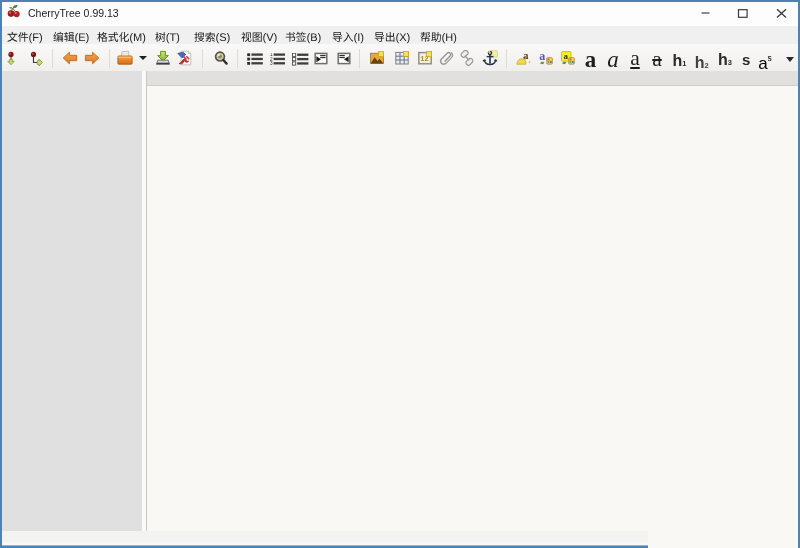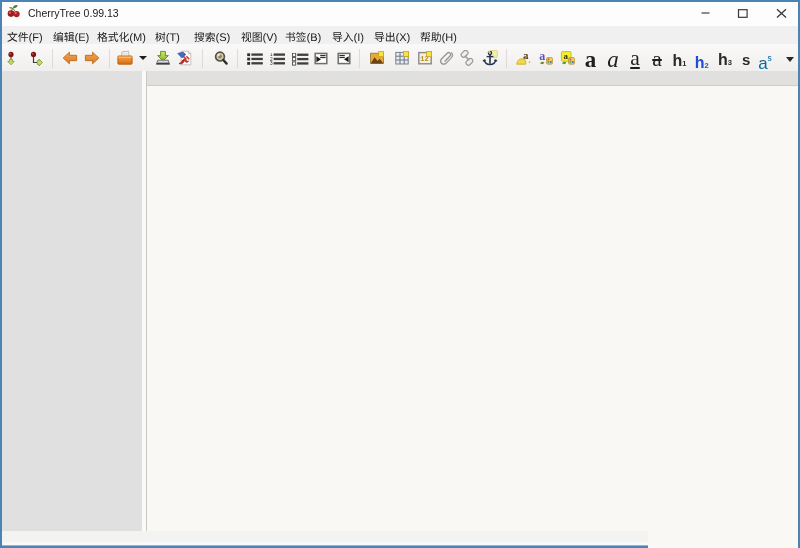--- a/index.html
+++ b/index.html
@@ -230,23 +230,23 @@
 <div style="position:absolute;left:635px;top:44px;width:0;height:27px;display:flex;align-items:center;justify-content:center;overflow:visible" class="">
     <div style="flex:none"><span style="font:21.5px 'Liberation Serif';color:#1e1e1e;text-decoration:underline;display:inline-block;margin-top:2.6px">a</span></div>
   </div>
 <div style="position:absolute;left:657px;top:44px;width:0;height:27px;display:flex;align-items:center;justify-content:center;overflow:visible" class="">
     <div style="flex:none"><span style="font:21.5px 'Liberation Serif';color:#1e1e1e;text-decoration:line-through;display:inline-block;margin-top:3.6px;padding:0 2.2px">a</span></div>
   </div>
 <div style="position:absolute;left:679.4px;top:44px;width:0;height:27px;display:flex;align-items:center;justify-content:center;overflow:visible" class="">
     <div style="flex:none"><span style="font:bold 16px 'Liberation Sans';color:#2a2a2a;display:inline-block;margin-top:7px">h<span style="font-size:7.5px">1</span></span></div>
   </div>
 <div style="position:absolute;left:701.6px;top:44px;width:0;height:27px;display:flex;align-items:center;justify-content:center;overflow:visible" class="">
-    <div style="flex:none"><span style="font:bold 16px 'Liberation Sans';color:#1d4ed8;display:inline-block;margin-top:11px">h<span style="font-size:7.5px">2</span></span></div>
+    <div style="flex:none"><span style="font:bold 16px 'Liberation Sans';color:#404040;display:inline-block;margin-top:11px">h<span style="font-size:7.5px">2</span></span></div>
   </div>
 <div style="position:absolute;left:725px;top:44px;width:0;height:27px;display:flex;align-items:center;justify-content:center;overflow:visible" class="">
     <div style="flex:none"><span style="font:bold 16px 'Liberation Sans';color:#2a2a2a;display:inline-block;margin-top:5px">h<span style="font-size:7.5px">3</span></span></div>
   </div>
 <div style="position:absolute;left:746.2px;top:44px;width:0;height:27px;display:flex;align-items:center;justify-content:center;overflow:visible" class="">
     <div style="flex:none"><span style="font:bold 15px 'Liberation Sans';color:#2a2a2a;display:inline-block;margin-top:4.6px">s</span></div>
   </div>
 <div style="position:absolute;left:765px;top:44px;width:0;height:27px;display:flex;align-items:center;justify-content:center;overflow:visible" class="">
-    <div style="flex:none"><span style="font:17px 'Liberation Sans';color:#0369a1;display:inline-block;margin-top:12px">a<span style="font-size:8.5px;vertical-align:7.5px">s</span></span></div>
+    <div style="flex:none"><span style="font:17px 'Liberation Sans';color:#000000;display:inline-block;margin-top:12px">a<span style="font-size:8.5px;vertical-align:7.5px">s</span></span></div>
   </div>
 <div style="position:absolute;left:786px;top:56.5px;width:0;height:0;border-left:4.5px solid transparent;border-right:4.5px solid transparent;border-top:5px solid #2a2a2a"></div>
 </body></html>

